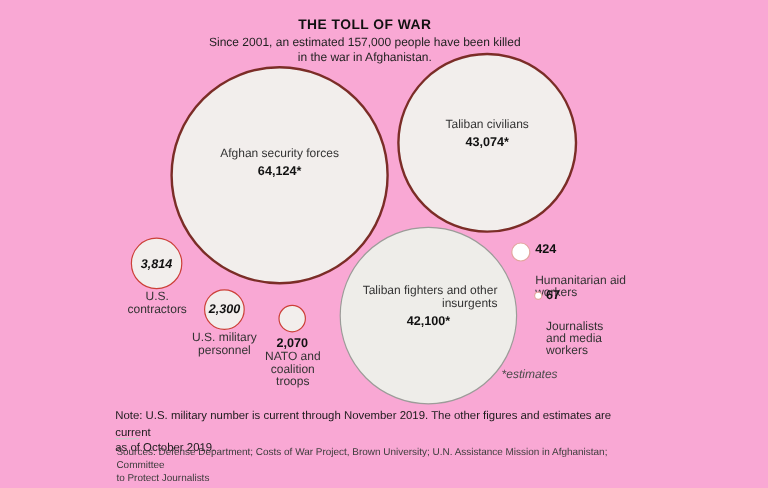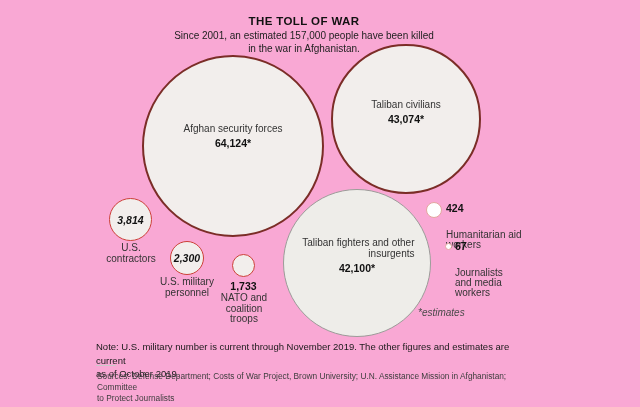--- a/index.html
+++ b/index.html
@@ -92,21 +92,21 @@
   </div>
   <div class="out-label" id="l-contractors">U.S. contractors</div>
 
   <div class="bubble fill-warm bdr-red" id="c-military"></div>
   <div class="inlabel" id="t-military">
     <div class="s-value">2,300</div>
   </div>
   <div class="out-label" id="l-military">U.S. military personnel</div>
 
   <div class="bubble fill-warm bdr-red" id="c-nato"></div>
-  <div class="out-value" id="v-nato">1,733</div>
+  <div class="out-value" id="v-nato">2,070</div>
   <div class="out-label" id="l-nato">NATO and coalition troops</div>
 
   <div class="bubble fill-white bdr-pink" id="c-aid"></div>
   <div class="side-block" id="s-aid">
     <div class="side-value">424</div>
     <div class="side-label">Humanitarian aid workers</div>
   </div>
 
   <div class="bubble fill-white bdr-pink" id="c-journalists"></div>
   <div class="side-block" id="s-journalists">

